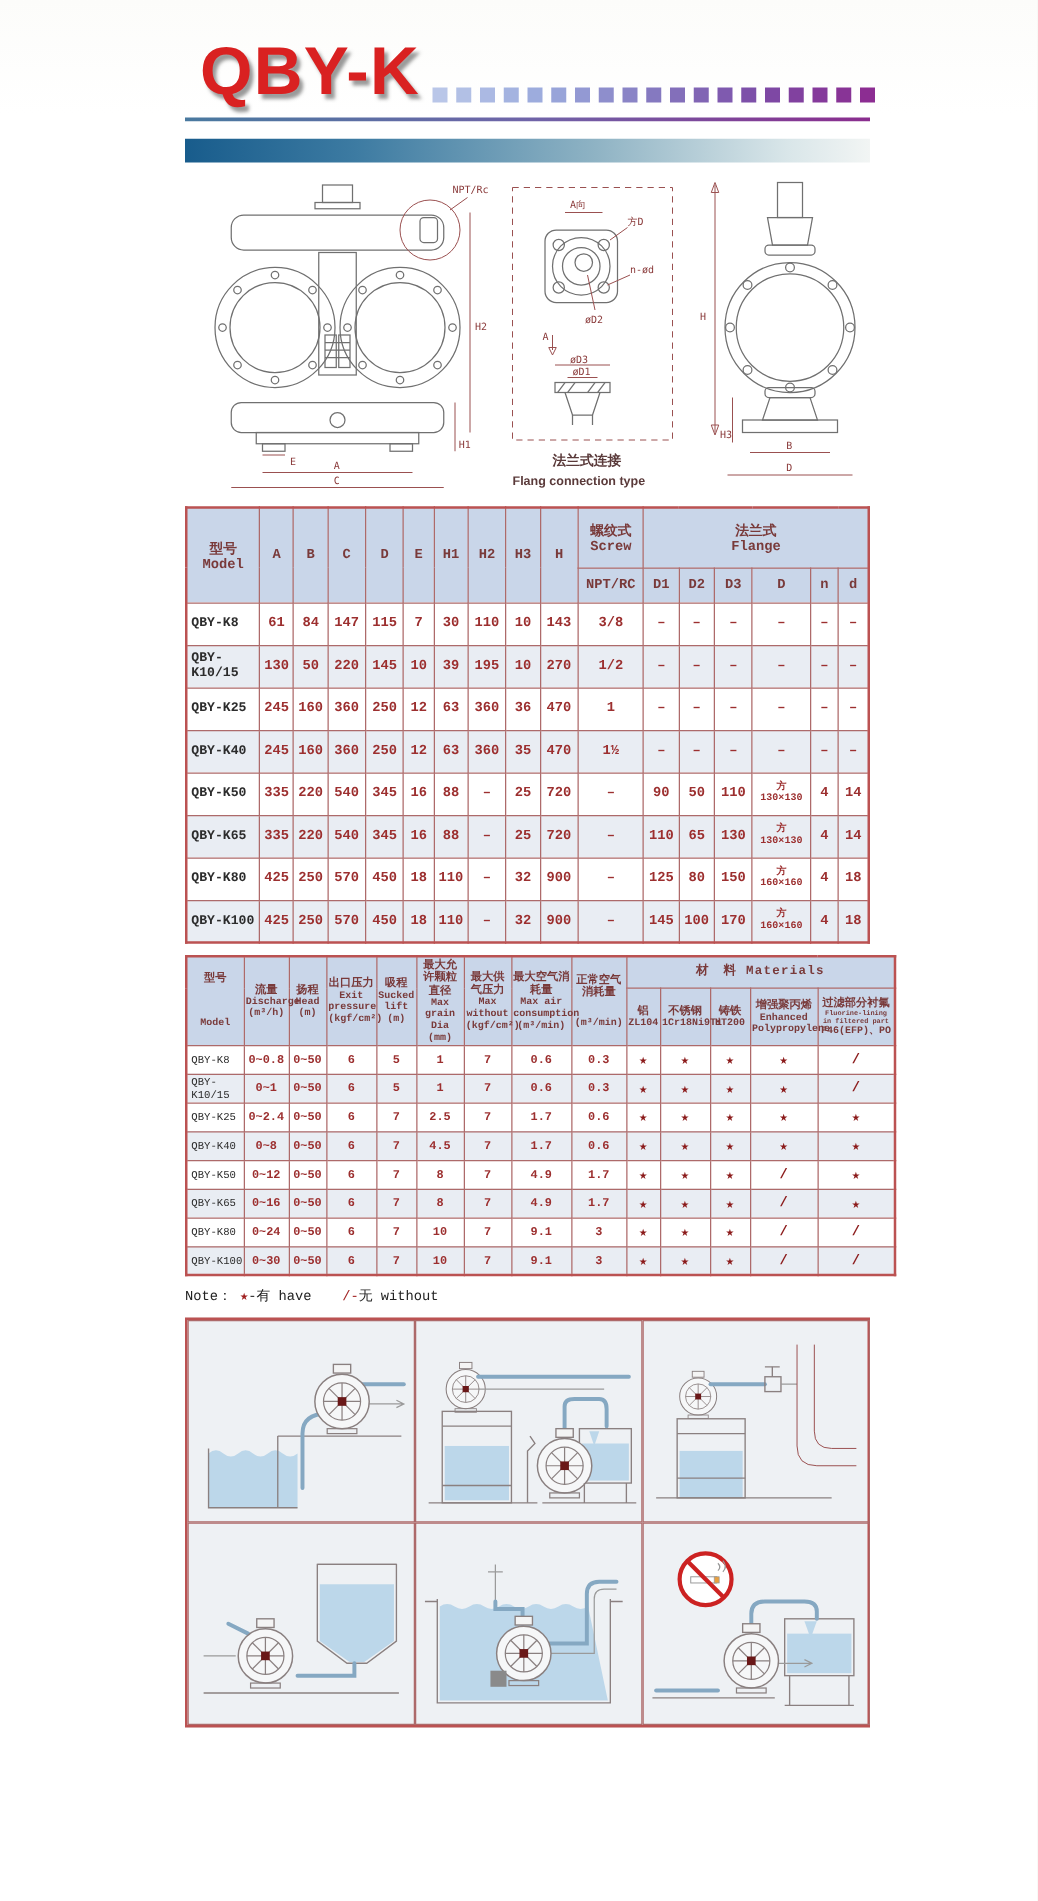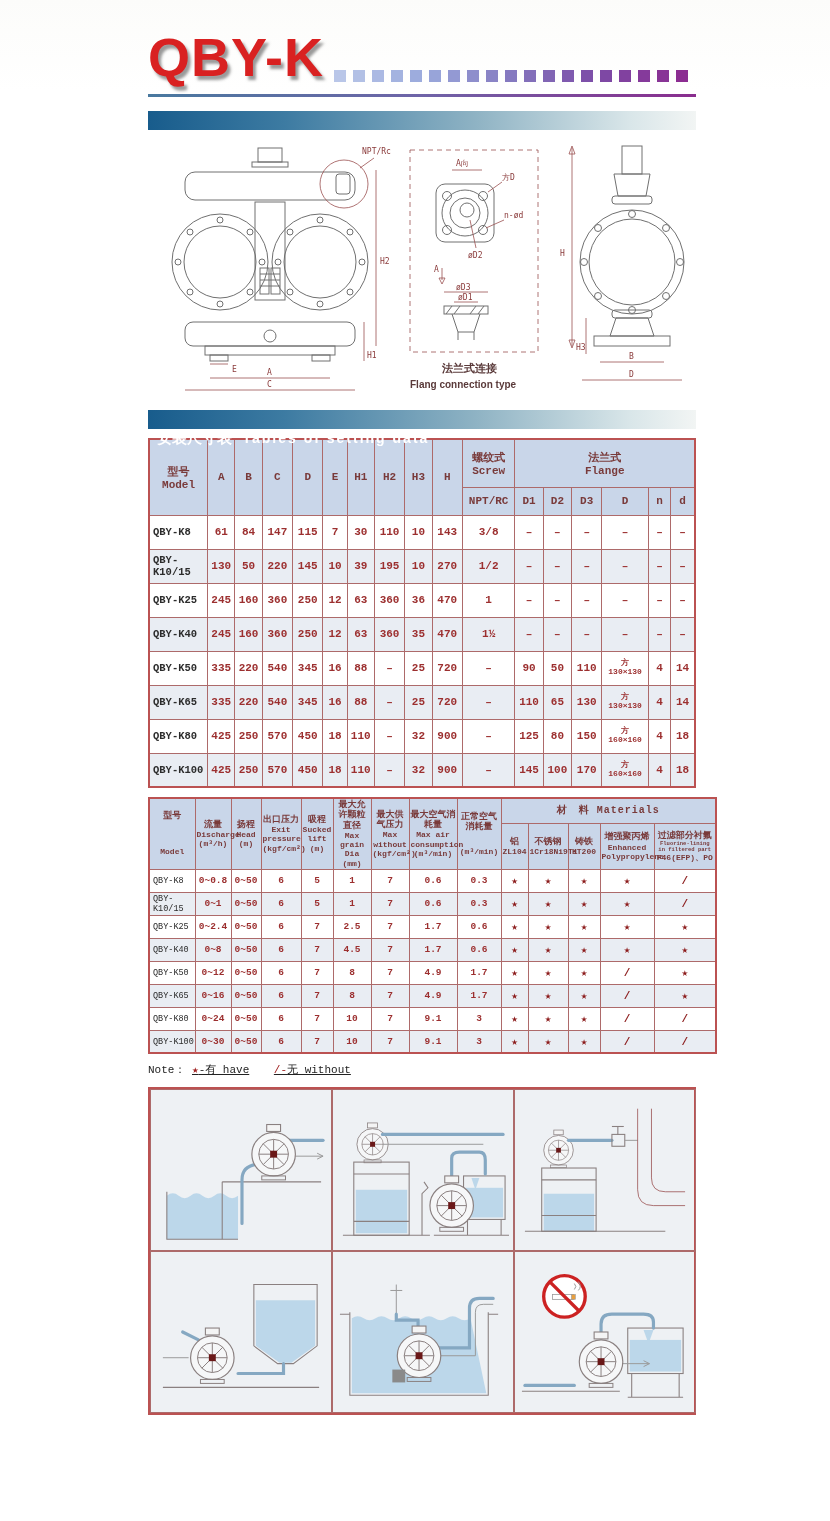--- a/index.html
+++ b/index.html
@@ -2,21 +2,21 @@
 <html><head>
 <meta charset="utf-8">
 <style>
   * { margin:0; padding:0; box-sizing:border-box; }
   html,body { width:830px; background:#f7f7f3; font-family:"Liberation Sans", sans-serif; }
   body { min-height:1521px; }
   .page { width:830px; min-height:1521px; background:linear-gradient(180deg,#fcfcfa 0%, #ffffff 6%, #ffffff 100%); padding:26px 0 30px 148px; }
   .content { width:548px; }
 
   
-  .logo-row { position:relative; height:66px; }
+  .logo-row { position:relative; height:66px;margin-left:12px; }
   .logo { font-size:54px; font-weight:bold; letter-spacing:1px; color:#d92121;
           text-shadow:3px 4px 3px rgba(70,70,70,0.55); line-height:62px; }
   .squares { position:absolute; left:186px; bottom:10px; display:flex; gap:7px; }
   .squares .sq { width:12px; height:12px; display:inline-block; }
   .divider { height:3px; margin-top:2px;
              background:linear-gradient(90deg,#49799f,#6f64a8,#8a2d8e); }
 
   
   .sec-bar { height:16px; margin-top:14px; padding:19px 0 0 9px; color:#ffffff;
              background:linear-gradient(90deg,#185c8c 0%,#3d7ba2 25%,#8fb3c4 60%,#d9e6e9 88%,#f2f5f4 100%);
@@ -62,21 +62,21 @@
   .perf-table thead .tiny { font-size:5.5px; }
   .perf-table th.param { height:66px; }
   .perf-table th.model-h { vertical-align:middle; }
   .perf-table th.mat-group { height:24px; font-size:10px; letter-spacing:1px; }
   .perf-table th.mat-col { height:42px; }
   .perf-table tbody td { height:23px; font-size:9.5px; }
   .perf-table tbody td.model-cell { font-size:8.5px; font-weight:normal; }
   .perf-table td.star { color:#8b1a1a; font-size:11px; }
 
   .note-line { margin-top:8px; font-family:"Liberation Mono", monospace; font-size:11px; color:#222; }
-  .note-part { display:inline-block; margin-right:18px;text-decoration:underline; }
+  .note-part { display:inline-block; margin-right:18px; }
   .note-part::first-letter { color:#a02020; }
 
   
   .install-grid { margin-top:10px; display:grid; grid-template-columns:182px 182px 182px;
                   grid-template-rows:162px 162px; border:2px solid #bb5252; width:548px; background:#eef1f4; }
   .install-cell { border:1px solid #ad6a6a; display:flex; align-items:center; justify-content:center; }
   .pipe { stroke:#85a8c2; stroke-width:3.2; fill:none; stroke-linecap:round; }
   .pipe-thin { stroke:#9a9a9a; stroke-width:1; fill:none; }
   .outline { stroke:#8a8080; stroke-width:1.1; fill:none; }
   .water { fill:#bcd7ea; stroke:none; }
@@ -241,24 +241,20 @@
       <text class="dimtext" x="8" y="116">H</text>
       <line class="tlr" x1="34" y1="178" x2="34" y2="214"></line>
       <text class="dimtext" x="24" y="210">H3</text>
       <line class="tlr" x1="48" y1="222" x2="112" y2="222"></line>
       <text class="dimtext" x="77" y="219">B</text>
       <line class="tlr" x1="30" y1="240" x2="130" y2="240"></line>
       <text class="dimtext" x="77" y="237">D</text>
     </svg>
   </div>
 
-  <div class="sec-bar">
-    <span class="zh">安装尺寸表</span>
-    <span class="en">Tables of setting data</span>
-  </div>
 
   <table class="dim-table">
     <colgroup>
       <col style="width:58px">
           <col style="width:27px">
           <col style="width:27px">
           <col style="width:30px">
       <col style="width:30px">
           <col style="width:24px">
           <col style="width:27px">

